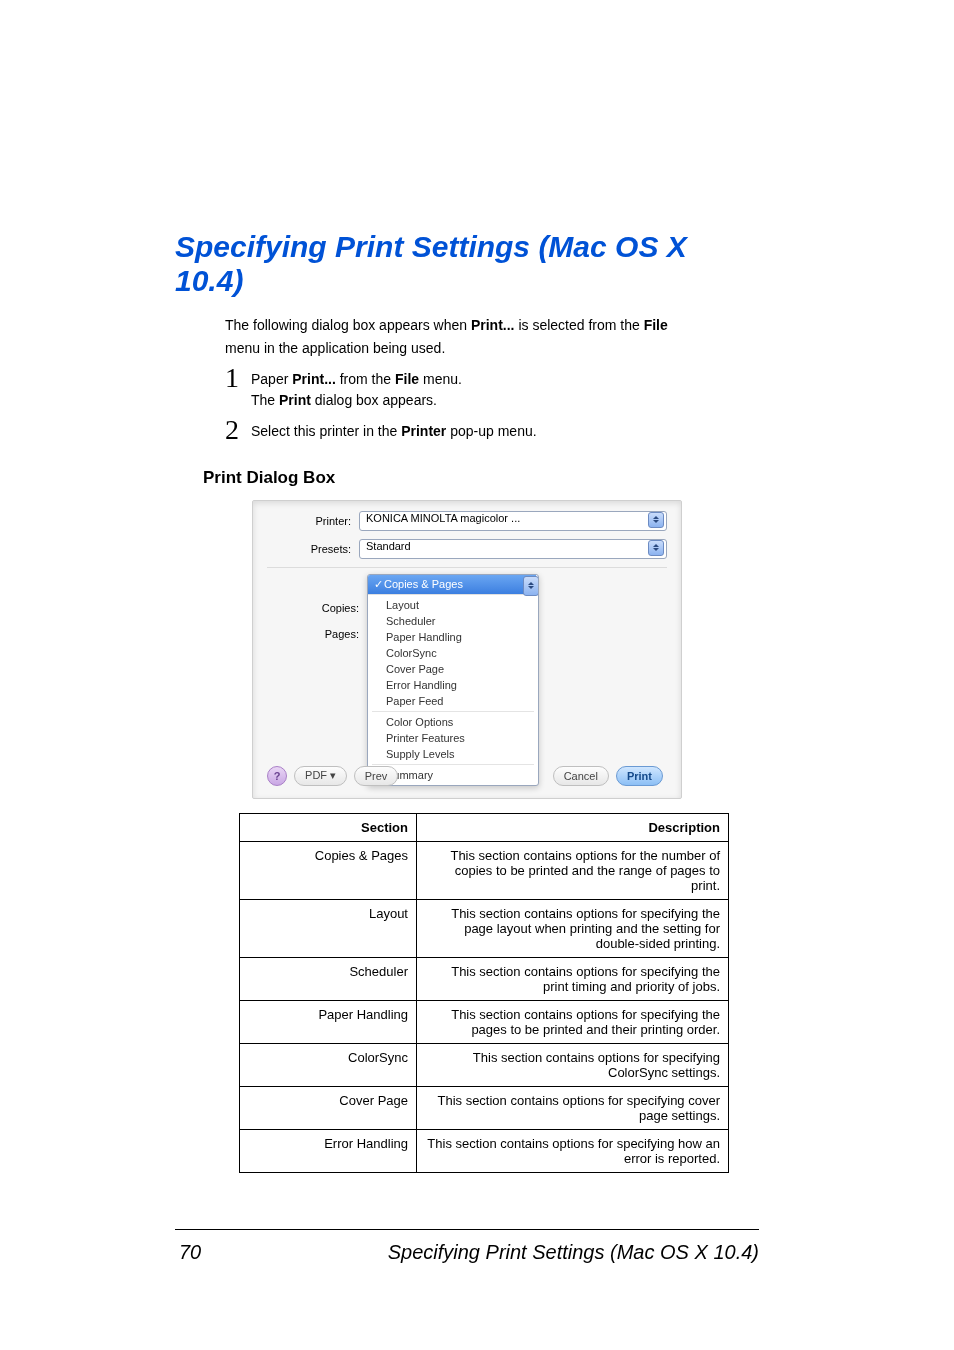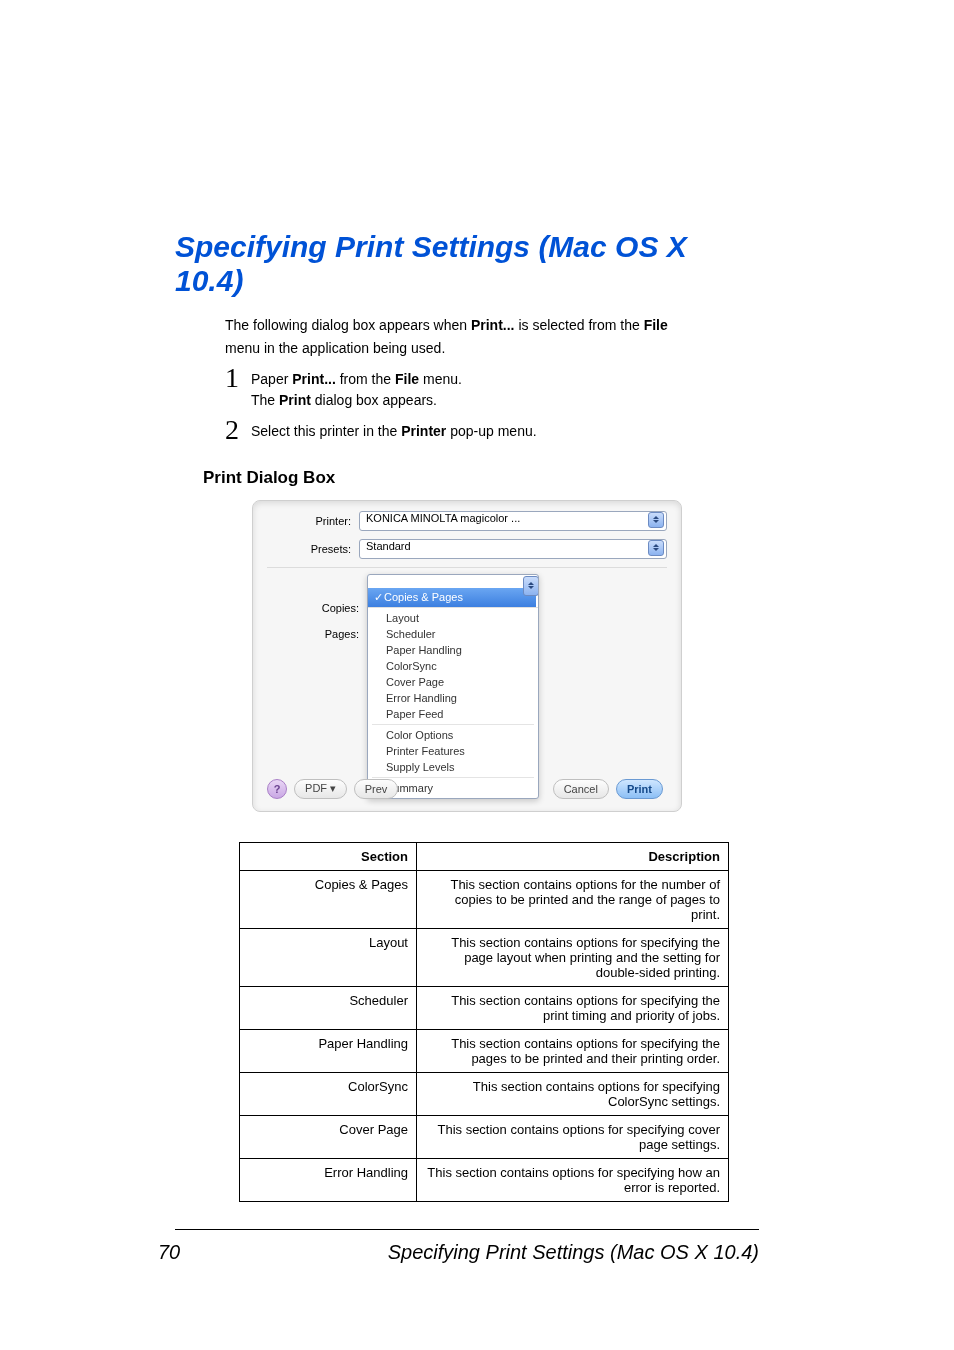--- a/index.html
+++ b/index.html
@@ -56,23 +56,23 @@
     margin: 0 0 2px 0;
   }
   h2.sub-heading {
     font-size: 17px;
     font-weight: bold;
     margin: 24px 0 12px 28px;
   }
   
   .dialog {
     width: 400px;
-    margin: 0 auto 30px auto;
+    margin: 0 auto 14px auto;
     border: 1px solid #cfcfcf;
-    border-radius: 8px;
+    border-radius: 2px;
     background: #f6f6f6;
     box-shadow: 0 2px 6px rgba(0,0,0,0.12) inset, 0 0 0 rgba(0,0,0,0);
     font-size: 11px;
     padding: 10px 14px 12px 14px;
     position: relative;
   }
   .dlg-row {
     display: flex;
     align-items: center;
     margin-bottom: 8px;
@@ -140,21 +140,21 @@
     border: 1px solid #9aa7bd;
     border-radius: 3px;
     overflow: hidden;
     box-shadow: 0 2px 6px rgba(0,0,0,0.2);
     position: relative;
   }
   .dropdown-open .top-bar {
     display: flex;
     align-items: flex-start;
     justify-content: space-between;
-    padding: 13px 2px 0 0;
+    padding: 0 2px 0 0;
     border-bottom: 1px solid #e0e0e0;
   }
   .dropdown-open .selected {
     background: linear-gradient(#6aa6f2, #3c7fe0);
     color: #fff;
     padding: 3px 6px;
     flex: 1;
   }
   .dropdown-open .selected .check {
     display: inline-block;
@@ -268,21 +268,21 @@
   
   .footer-line {
     position: absolute;
     left: 175px;
     right: 175px;
     bottom: 120px;
     border-top: 1px solid #000;
   }
   .footer {
     position: absolute;
-    left: 158px;
+    left: 179px;
     right: 175px;
     bottom: 86px;
     display: flex;
     justify-content: space-between;
     align-items: baseline;
     font-style: italic;
   }
   .footer .pn {
     font-size: 20px;
   }

